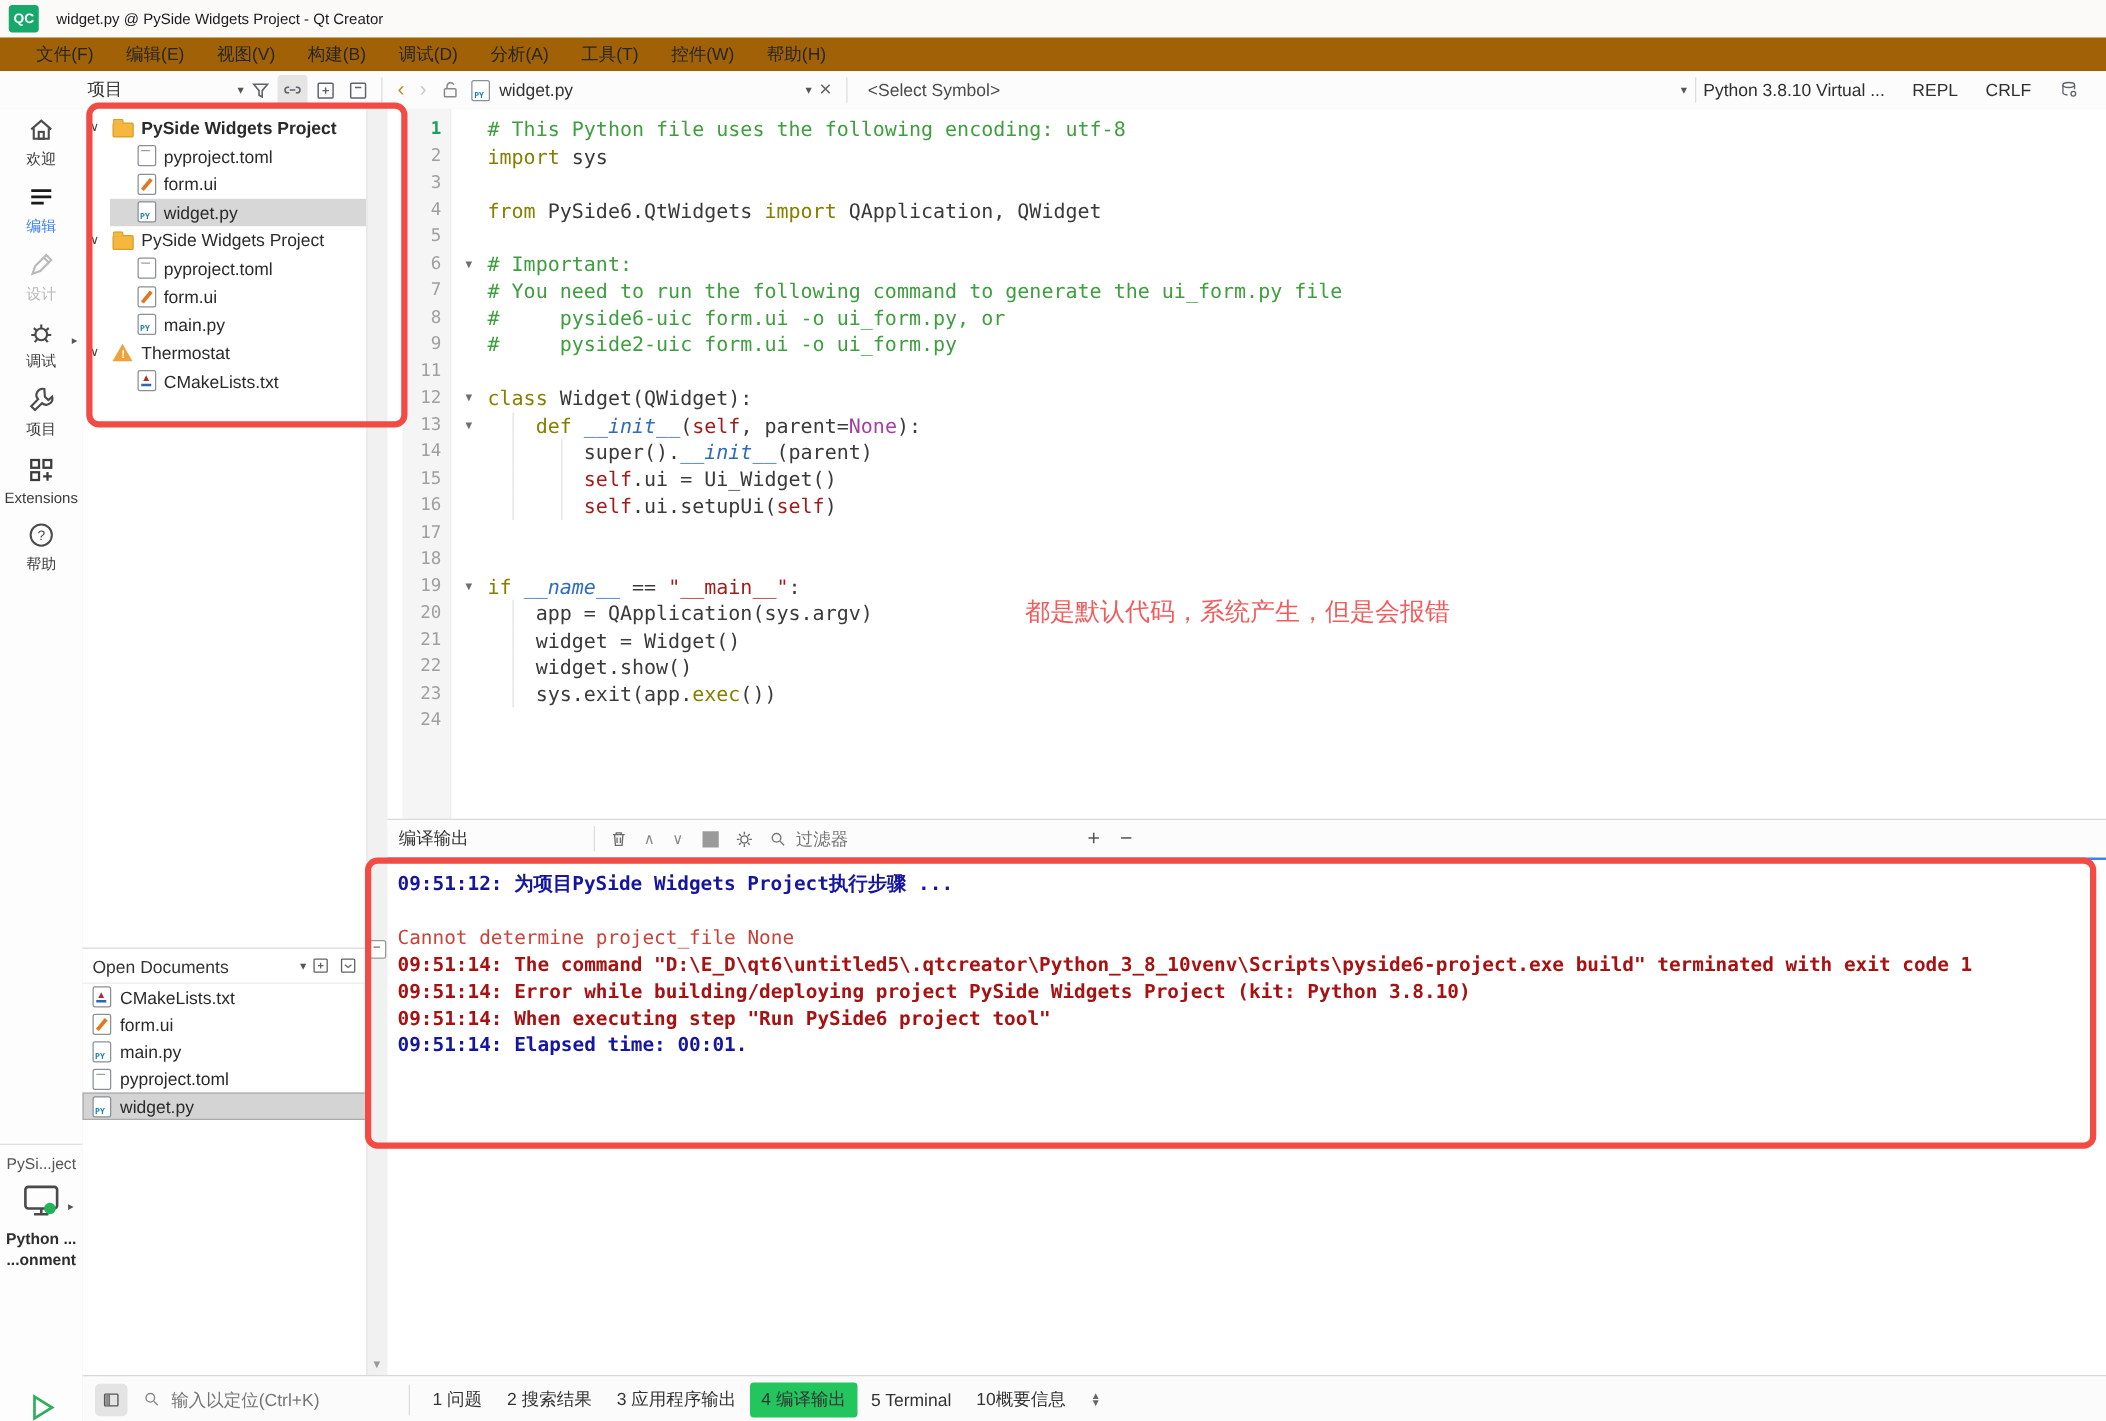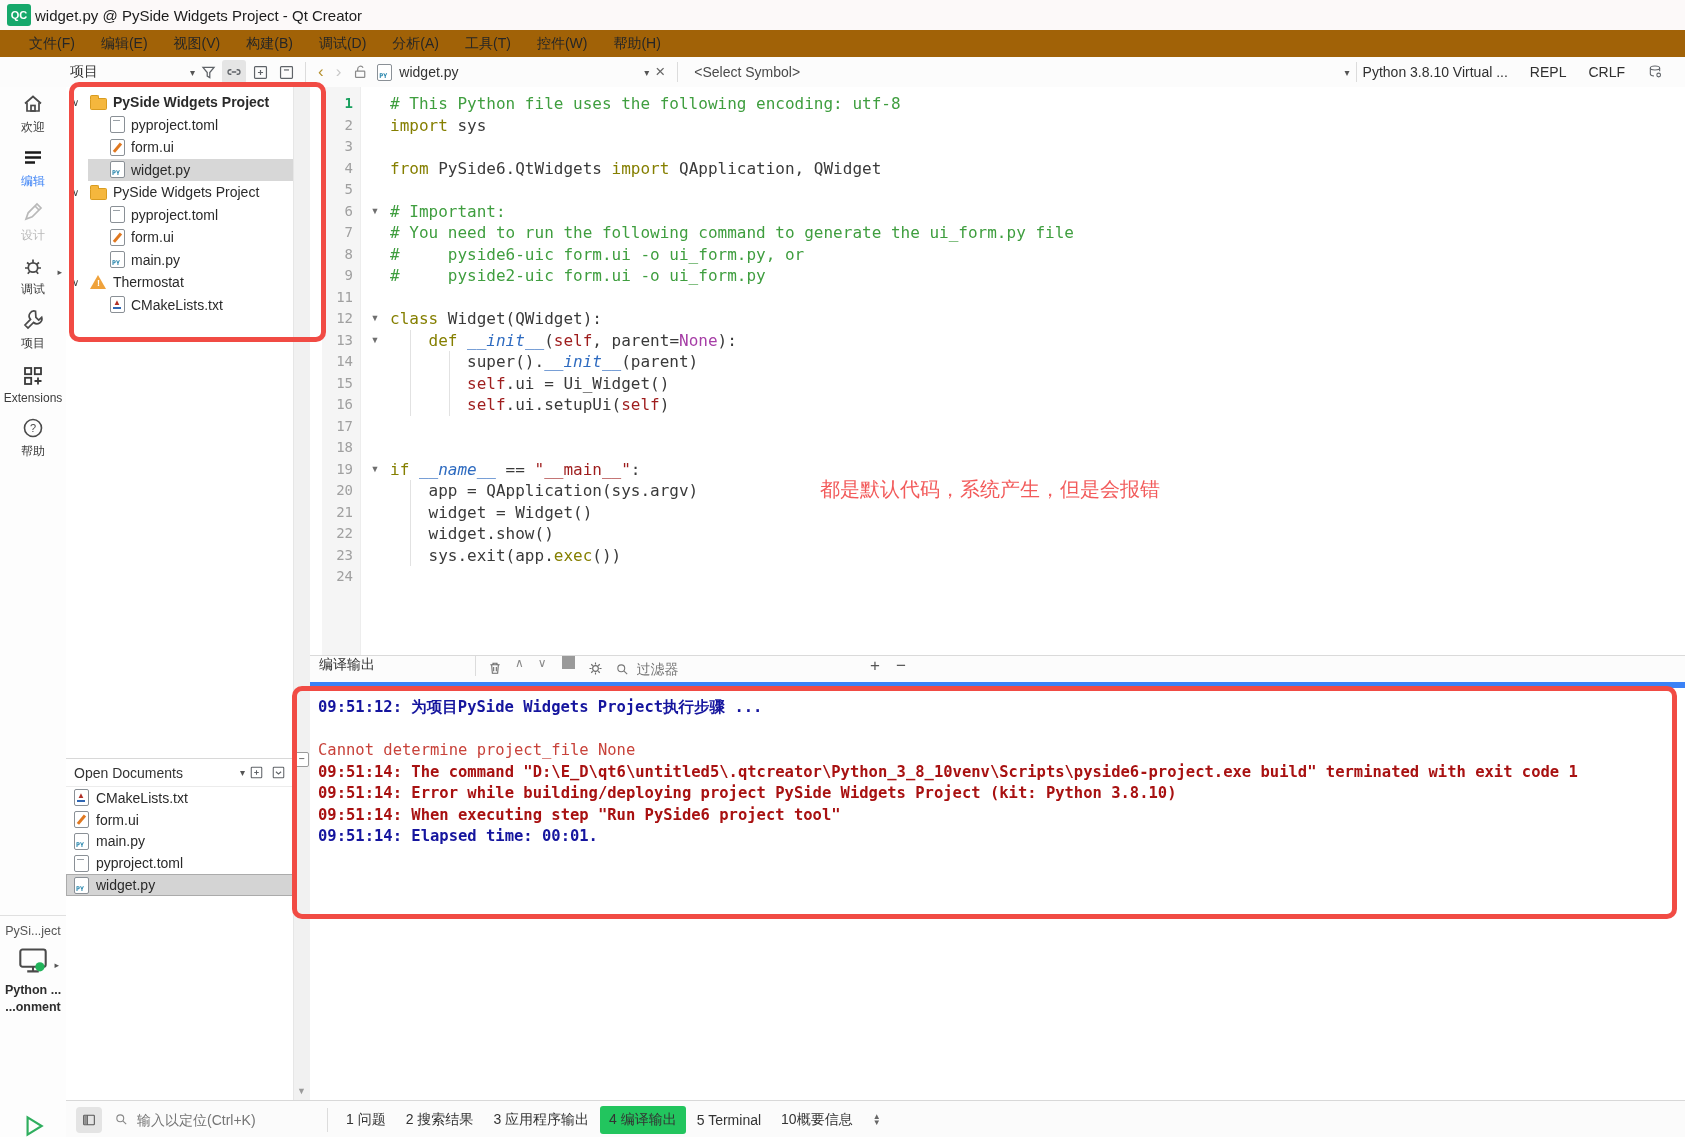--- a/index.html
+++ b/index.html
@@ -1,21 +1,21 @@
 <!DOCTYPE html>
 <html><head>
 <meta charset="utf-8">
 <style>
   html,body{margin:0;padding:0}
   body{width:1685px;height:1137px;position:relative;overflow:hidden;background:#fff;
        font-family:"Liberation Sans",sans-serif;color:#222;-webkit-font-smoothing:antialiased}
   
   .titlebar{position:absolute;left:0;top:0;right:0;height:30px;background:#fcf9f9;display:flex;align-items:center;border-bottom:1px solid #f0eaea}
   .qclogo{width:24px;height:22px;margin-left:7px;background:#17a86b;border-radius:3px;color:#fff;font:bold 11px "Liberation Sans",sans-serif;display:flex;align-items:center;justify-content:center}
-  .apptitle{margin-left:4px;font-size:15px;color:#1c1c1c}
+  .apptitle{margin-left:14px;font-size:12px;color:#1c1c1c}
   .menubar{position:absolute;left:0;top:30px;right:0;height:27px;background:#a16207;display:flex;align-items:flex-start;padding-left:16px}
   .menu-item{padding:0 13px;font-size:14px;color:#262626;line-height:27px;cursor:default}
   .toolbar{position:absolute;left:0;top:57px;right:0;height:30px;background:#fcfcfc;border-bottom:1px solid #e3e3e3;display:flex;align-items:center}
   .combo{display:flex;align-items:center;font-size:14px;color:#333}
   .caret{font-size:10px;color:#555;margin-left:6px}
   .tbtn{width:24px;height:24px;display:flex;align-items:center;justify-content:center;border-radius:3px;margin:0 1px}
   .tbtn.on{background:#e5e5e5}
   .vsep{width:1px;height:20px;background:#dcdcdc;margin:0 6px}
   .svgic{display:inline-flex;align-items:center;justify-content:center;line-height:0}
   .navb{font-size:17px;color:#b5912f;padding:0 6px}
@@ -72,21 +72,21 @@
   .eline{height:21.5px;display:flex;position:relative}
   .gut{width:38px;margin-left:12px;text-align:right;padding-right:7px;box-sizing:border-box;font:14px/21.5px "DejaVu Sans Mono",monospace;color:#a0a0a0;position:relative;z-index:1}
   .gut.cur{color:#19a05e;font-weight:bold}
   .foldc{width:30px;text-align:center;font-size:9px;color:#6f6f6f;line-height:21.5px}
   .codec{font:16px/21.5px "DejaVu Sans Mono",monospace;white-space:pre;color:#3a3a3a}
   .guide{position:absolute;top:0;bottom:0;width:1px;background:#e2e2e2}
   .guide.g0{left:100px}.guide.g1{left:139px}
   .tc{color:#3f9e3f}.tk{color:#857f00}.ts{color:#2e6bc0;font-style:italic}.tr{color:#9e1c1c}.tm{color:#a63ea6}.tp{color:#3a3a3a}
   .annotation{position:absolute;left:820px;top:476px;font-size:20px;color:#f25b5b;z-index:30}
   
-  .outbar{position:absolute;left:310px;top:655px;right:0;height:33px;border-top:1px solid #dadada;border-bottom:6px solid #3b82f6;background:#fcfcfc;display:flex;box-sizing:border-box}
+  .outbar{position:absolute;left:310px;top:655px;right:0;height:33px;border-top:1px solid #dadada;border-bottom:2px solid #3b82f6;background:#fcfcfc;display:flex;align-items:center;box-sizing:border-box}
   .outbar .tab{font-size:14px;color:#333;margin-left:9px;width:150px}
   .outbar .stop{width:13px;height:13px;background:#9a9a9a;margin:0 8px}
   .outbar .arr{font-size:12px;color:#8a8a8a;padding:0 7px}
   .filterbox{display:flex;align-items:center;margin-left:6px}
   .filterbox input{border:none;outline:none;background:transparent;font-size:14px;color:#444;width:150px;margin-left:5px;font-family:"Liberation Sans",sans-serif}
   .plusminus{position:absolute;left:560px;display:flex;gap:16px;font-size:17px;color:#555}
   .outpane{position:absolute;left:310px;top:688px;right:0;bottom:37px;background:#fff;padding:9px 0 0 8px}
   .oline{font:bold 15.5px/21.5px "DejaVu Sans Mono",monospace;white-space:pre;min-height:21.5px}
   .ob{color:#15159e}.or{color:#a81111}.orp{color:#c8423a;font-weight:normal}
   .outfold{position:absolute;left:294px;top:752px;width:13px;height:13px;border:1px solid #9a9a9a;background:#fff;z-index:20;

